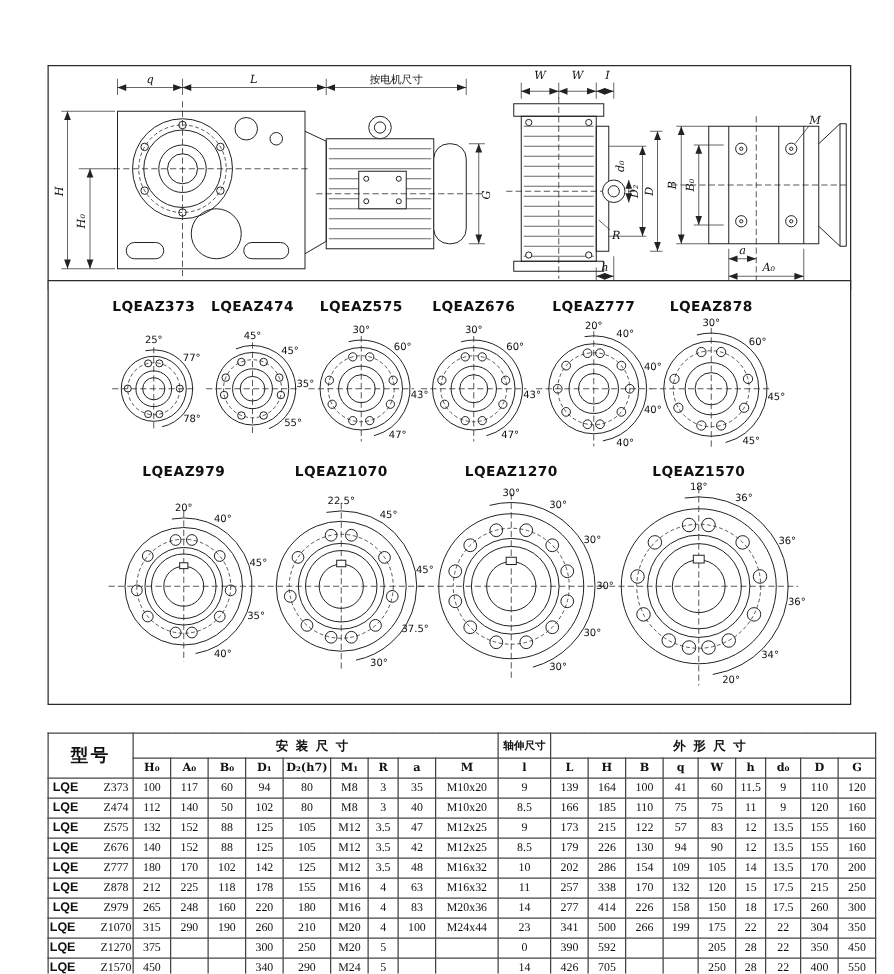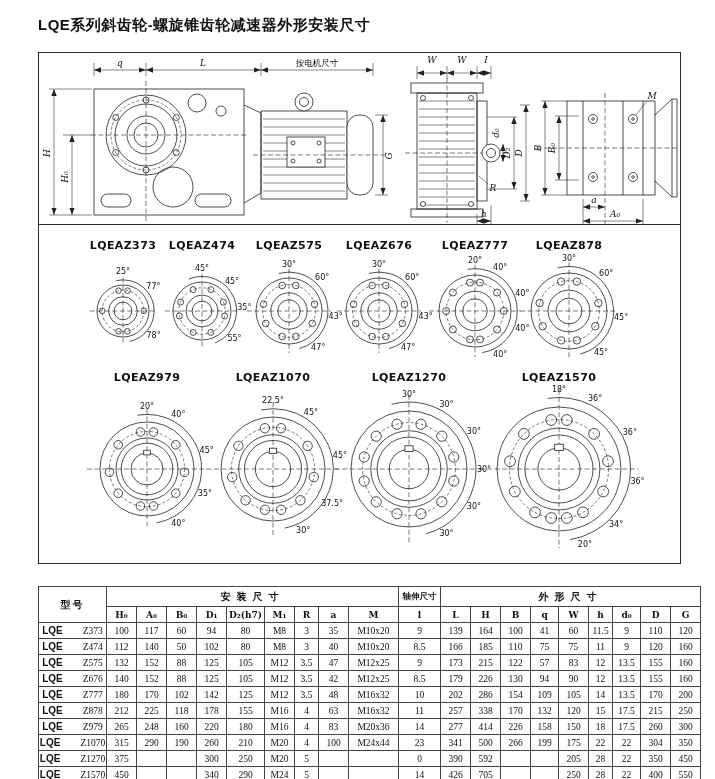--- a/index.html
+++ b/index.html
@@ -18,30 +18,29 @@
   svg .thin{stroke-width:.55;}
   svg text{stroke:none;fill:#111;}
   .dimt{font:italic 9px "DejaVu Serif",serif;}
   .dimcn{font:8.5px "Liberation Sans",sans-serif;}
   .angt{font:8px "DejaVu Sans",sans-serif;}
   .fname{font:bold 11px "DejaVu Sans",sans-serif;letter-spacing:.4px;}
   table.dims{border-collapse:collapse;table-layout:fixed;width:642px;border:1.5px solid #222;background:#fff;}
   table.dims th,table.dims td{border:1px solid #444;text-align:center;padding:0;height:15px;font-size:9.5px;font-weight:normal;overflow:hidden;white-space:nowrap;font-family:"Liberation Serif",serif;}
   table.dims th.grp{font-family:Liberation Serif, serif;font-weight:bold;font-size:10px;letter-spacing:6px;height:19px;}
   table.dims th.grp-narrow{font-family:"Liberation Sans",sans-serif;font-weight:bold;font-size:8.5px;letter-spacing:0;margin-left:22px;}
-  table.dims th.grp-model{font-family:Liberation Sans, sans-serif;font-weight:bold;font-size:10px;letter-spacing:2px;}
+  table.dims th.grp-model{font-family:Liberation Sans, sans-serif;font-weight:bold;font-size:14px;letter-spacing:2px;}
   table.dims th.colh{font-family:"DejaVu Serif",serif;font-weight:bold;font-size:9px;height:15px;}
   table.dims .model-pre{font-family:"Liberation Sans",sans-serif;font-weight:bold;font-size:10px;}
   table.dims .model-suf{font-family:"Liberation Serif",serif;font-size:9.5px;margin-left:20px;}
 </style>
 </head>
 <body>
 
 <div id="page">
-  <div id="title">LQE系列斜齿轮-螺旋锥齿轮减速器外形安装尺寸</div>
 
   <div class="frame" id="frame-views">
     <svg width="639" height="176" viewBox="0 0 639 176">
       <defs>
         <marker id="ae" markerWidth="9" markerHeight="7" refX="7.5" refY="3" orient="auto" markerUnits="userSpaceOnUse">
             <path d="M0,0.3L7.5,3L0,5.7Z" class="fill"></path>
           </marker>
         <marker id="as" markerWidth="9" markerHeight="7" refX="1" refY="3" orient="auto" markerUnits="userSpaceOnUse">
             <path d="M8,0.3L1,3L8,5.7Z" class="fill"></path>
           </marker>

